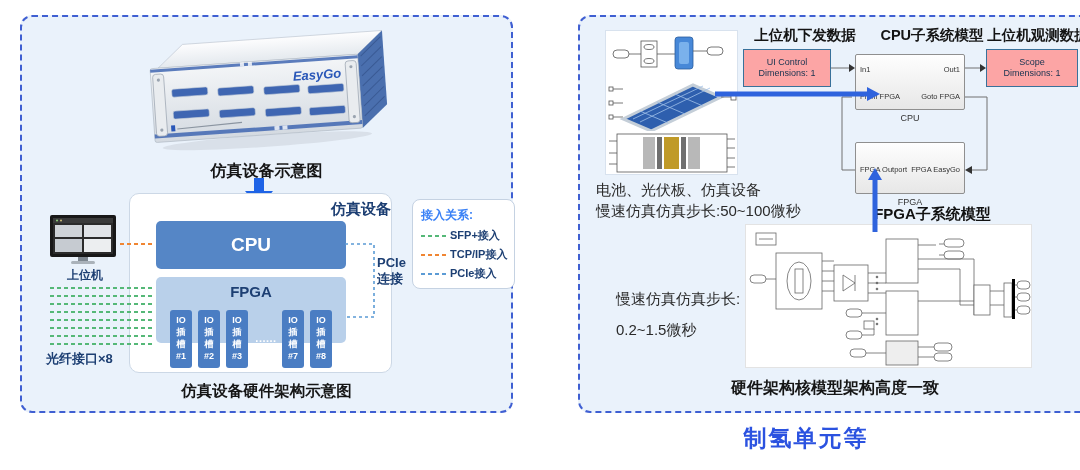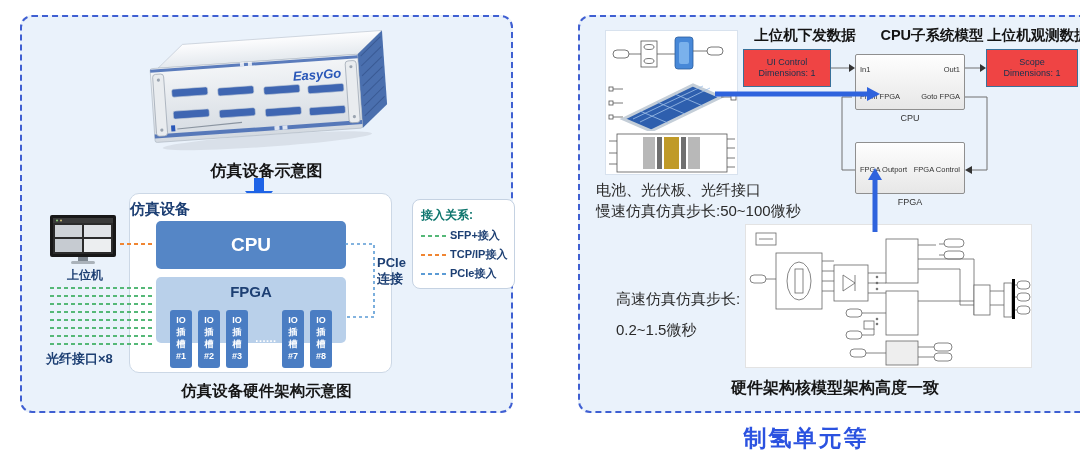--- a/index.html
+++ b/index.html
@@ -20,21 +20,21 @@
   .panel-caption { position:absolute; left:0; width:100%; text-align:center;
                    font-size:16px; font-weight:bold; color:#151515; }
 
   
   .server-svg { left:100px; top:10px; width:280px; height:132px; }
   .device-caption { top:144px; }
   .down-arrow { left:223px; top:161px; width:28px; height:30px; }
 
   .arch-box { left:107px; top:176px; width:263px; height:180px; background:#ffffff;
               border:1px solid #ccd8e6; border-radius:10px; }
-  .arch-title { top:6px; left:0; width:100%; text-align:left; color:#1d3f73;
+  .arch-title { top:6px; left:0; width:100%; text-align:right; color:#1d3f73;
                 font-size:15px; font-weight:bold; }
   .cpu-box { left:26px; top:27px; width:190px; height:48px; background:#5586c6;
              border-radius:5px; color:#ffffff; font-size:19px; font-weight:bold;
              display:flex; align-items:center; justify-content:center; }
   .fpga-box { left:26px; top:83px; width:190px; height:66px; background:#b9d0ea; border-radius:5px; }
   .fpga-title { top:6px; left:0; width:100%; text-align:center; color:#1d3f73;
                 font-size:15px; font-weight:bold; }
   .io-slot { top:116px; width:22px; height:58px; background:#4a7dc3; border-radius:3px;
              color:#ffffff; font-size:9px; font-weight:bold; text-align:center;
              line-height:12px; padding-top:4px; }
@@ -52,35 +52,35 @@
   .sfp-lines { left:28px; top:270px; width:105px; height:58px; display:flex;
                flex-direction:column; justify-content:space-between; }
   .sfp-lines .dash-h { width:100%; }
   .fiber-label { left:24px; top:333px; color:#1d3f73; font-size:13px; font-weight:bold; }
   .pcie-svg { left:323px; top:216px; width:32px; height:92px; }
   .pcie-label { left:355px; top:238px; color:#1d3f73; font-size:13px; font-weight:bold;
                 line-height:16px; text-align:left; }
 
   .legend-box { left:390px; top:182px; width:103px; background:#ffffff;
                 border:1px solid #c5d2e2; border-radius:8px; padding:7px 6px 7px 8px; }
-  .legend-title { color:#0f766e; font-size:12px; font-weight:bold; margin-bottom:3px; }
+  .legend-title { color:#3b82f6; font-size:12px; font-weight:bold; margin-bottom:3px; }
   .legend-row { display:flex; align-items:center; margin-top:4px; }
   .legend-dash { width:28px; height:2px; flex:none; }
   .legend-text { color:#1d3f73; font-size:11px; font-weight:bold; margin-left:1px; white-space:nowrap;text-align:center; }
   .left-caption { top:364px; font-size:15.5px; }
 
   
   .models-box { left:25px; top:13px; width:133px; height:145px; background:#ffffff;
                 border:1px solid #d8e2ee; }
   .hdr { font-size:14.5px; font-weight:bold; color:#141414; text-align:center; top:9px; }
   .hdr-send    { left:160px; width:130px; }
   .hdr-cpu     { left:288px; width:128px; }
   .hdr-observe { left:394px; width:128px; }
 
-  .cyan-box { background:#ef4444; border:1px solid #39719a; color:#16324f; font-size:9px;
+  .cyan-box { background:#fca5a5; border:1px solid #39719a; color:#16324f; font-size:9px;
               display:flex; flex-direction:column; align-items:center; justify-content:center;
               line-height:11px; text-align:center; }
   .ui-box    { left:163px; top:32px; width:88px; height:38px; }
   .scope-box { left:406px; top:32px; width:92px; height:38px; }
 
   .sim-block { background:linear-gradient(#fefefe,#e7e7e7); border:1.5px solid #8f8f8f;
                border-radius:2px; }
   .cpu-block  { left:275px; top:37px;  width:110px; height:56px; }
   .fpga-block { left:275px; top:125px; width:110px; height:52px; }
   .port { position:absolute; font-size:7.5px; color:#333333; }
@@ -331,30 +331,31 @@
     <div class="abs sim-block cpu-block">
       <span class="port" style="left:4px;top:10px">In1</span>
       <span class="port" style="right:4px;top:10px">Out1</span>
       <span class="port" style="left:4px;bottom:8px">From FPGA</span>
       <span class="port" style="right:4px;bottom:8px">Goto FPGA</span>
     </div>
     <div class="abs blk-label cpu-block-label">CPU</div>
 
     <div class="abs sim-block fpga-block">
       <span class="port" style="left:4px;top:22px">FPGA Outport</span>
-      <span class="port" style="right:4px;top:22px">FPGA Control</span>
+      <span class="port" style="right:4px;top:22px">FPGA EasyGo</span>
     </div>
     <div class="abs blk-label fpga-block-label">FPGA</div>
+    <div class="abs fpga-caption">FPGA子系统模型</div>
 
     <div class="abs note slow-note">
-      <div>电池、光伏板、光纤接口</div>
+      <div>电池、光伏板、仿真设备</div>
       <div>慢速仿真仿真步长:50~100微秒</div>
     </div>
     <div class="abs note fast-note">
-      <div>高速仿真仿真步长:</div>
+      <div>慢速仿真仿真步长:</div>
       <div>0.2~1.5微秒</div>
     </div>
 
     <div class="abs circuit-box">
       <svg width="285" height="142" viewBox="0 0 285 142">
         <g fill="none" stroke="#666666" stroke-width="0.8">
           <rect x="10" y="8" width="20" height="12" fill="#ffffff"></rect>
           <line x1="13" y1="14" x2="27" y2="14"></line>
           <rect x="4" y="50" width="16" height="8" rx="4" fill="#ffffff"></rect>
           <line x1="20" y1="54" x2="30" y2="54"></line>

